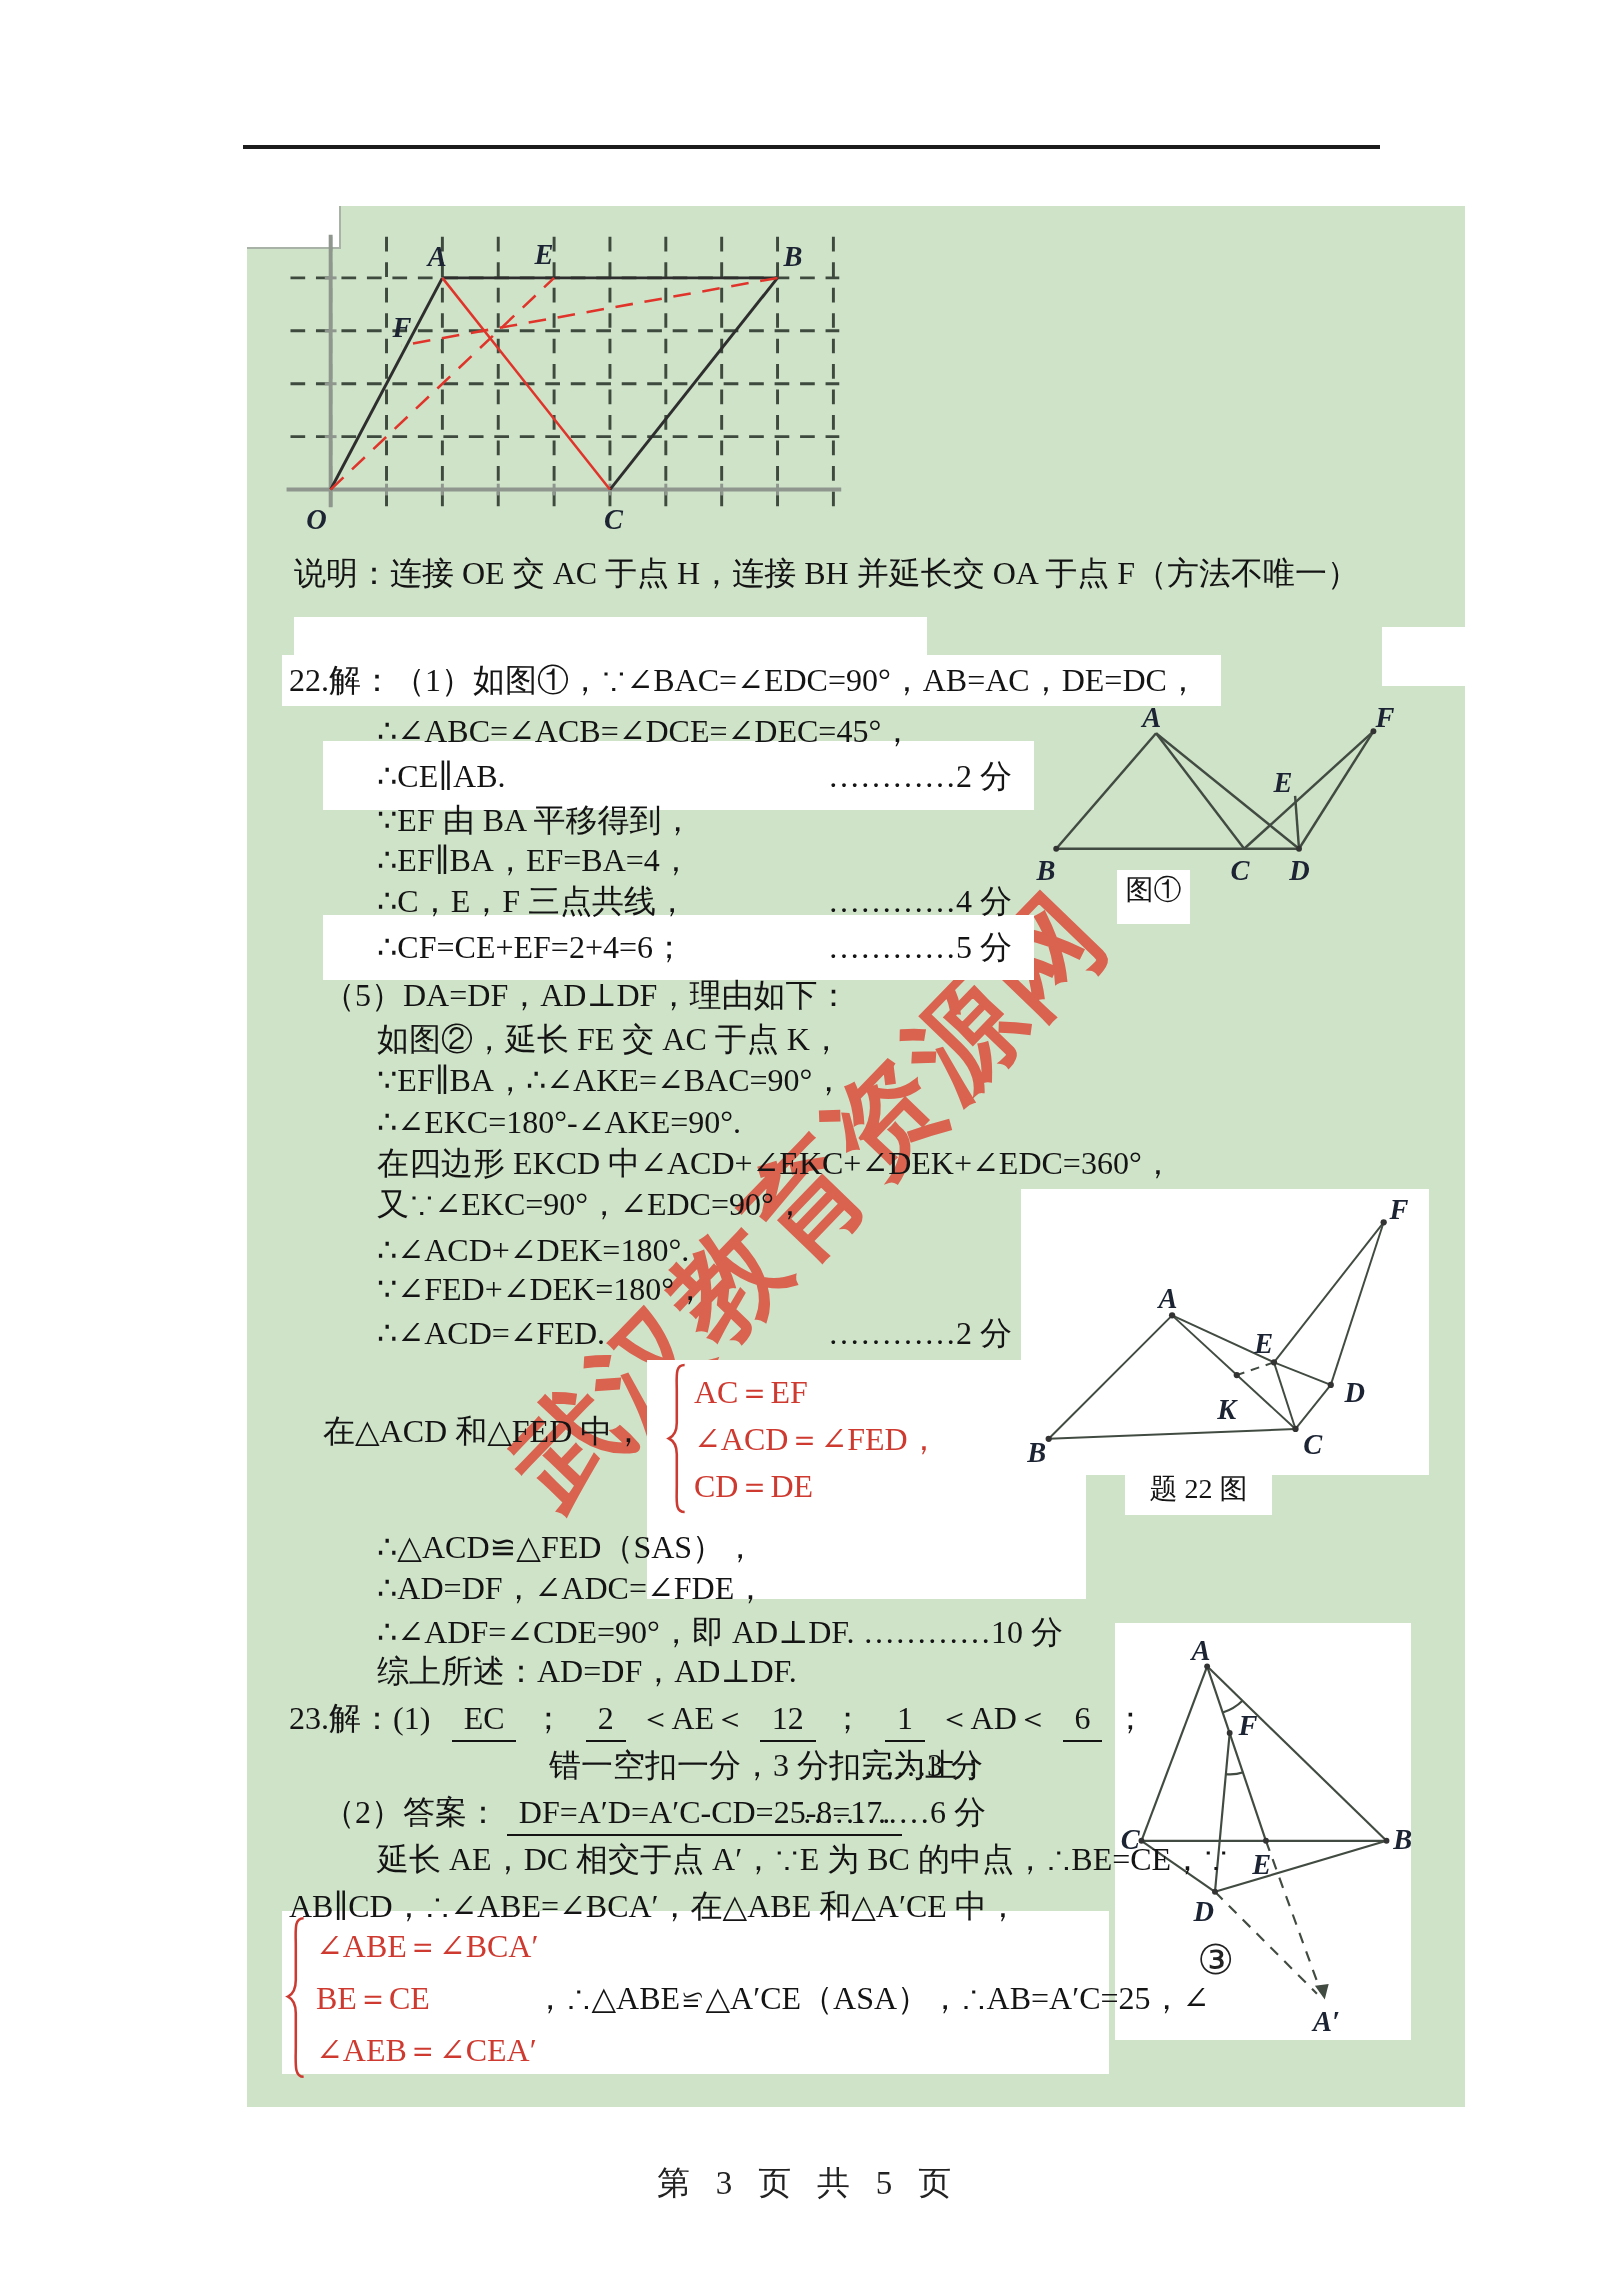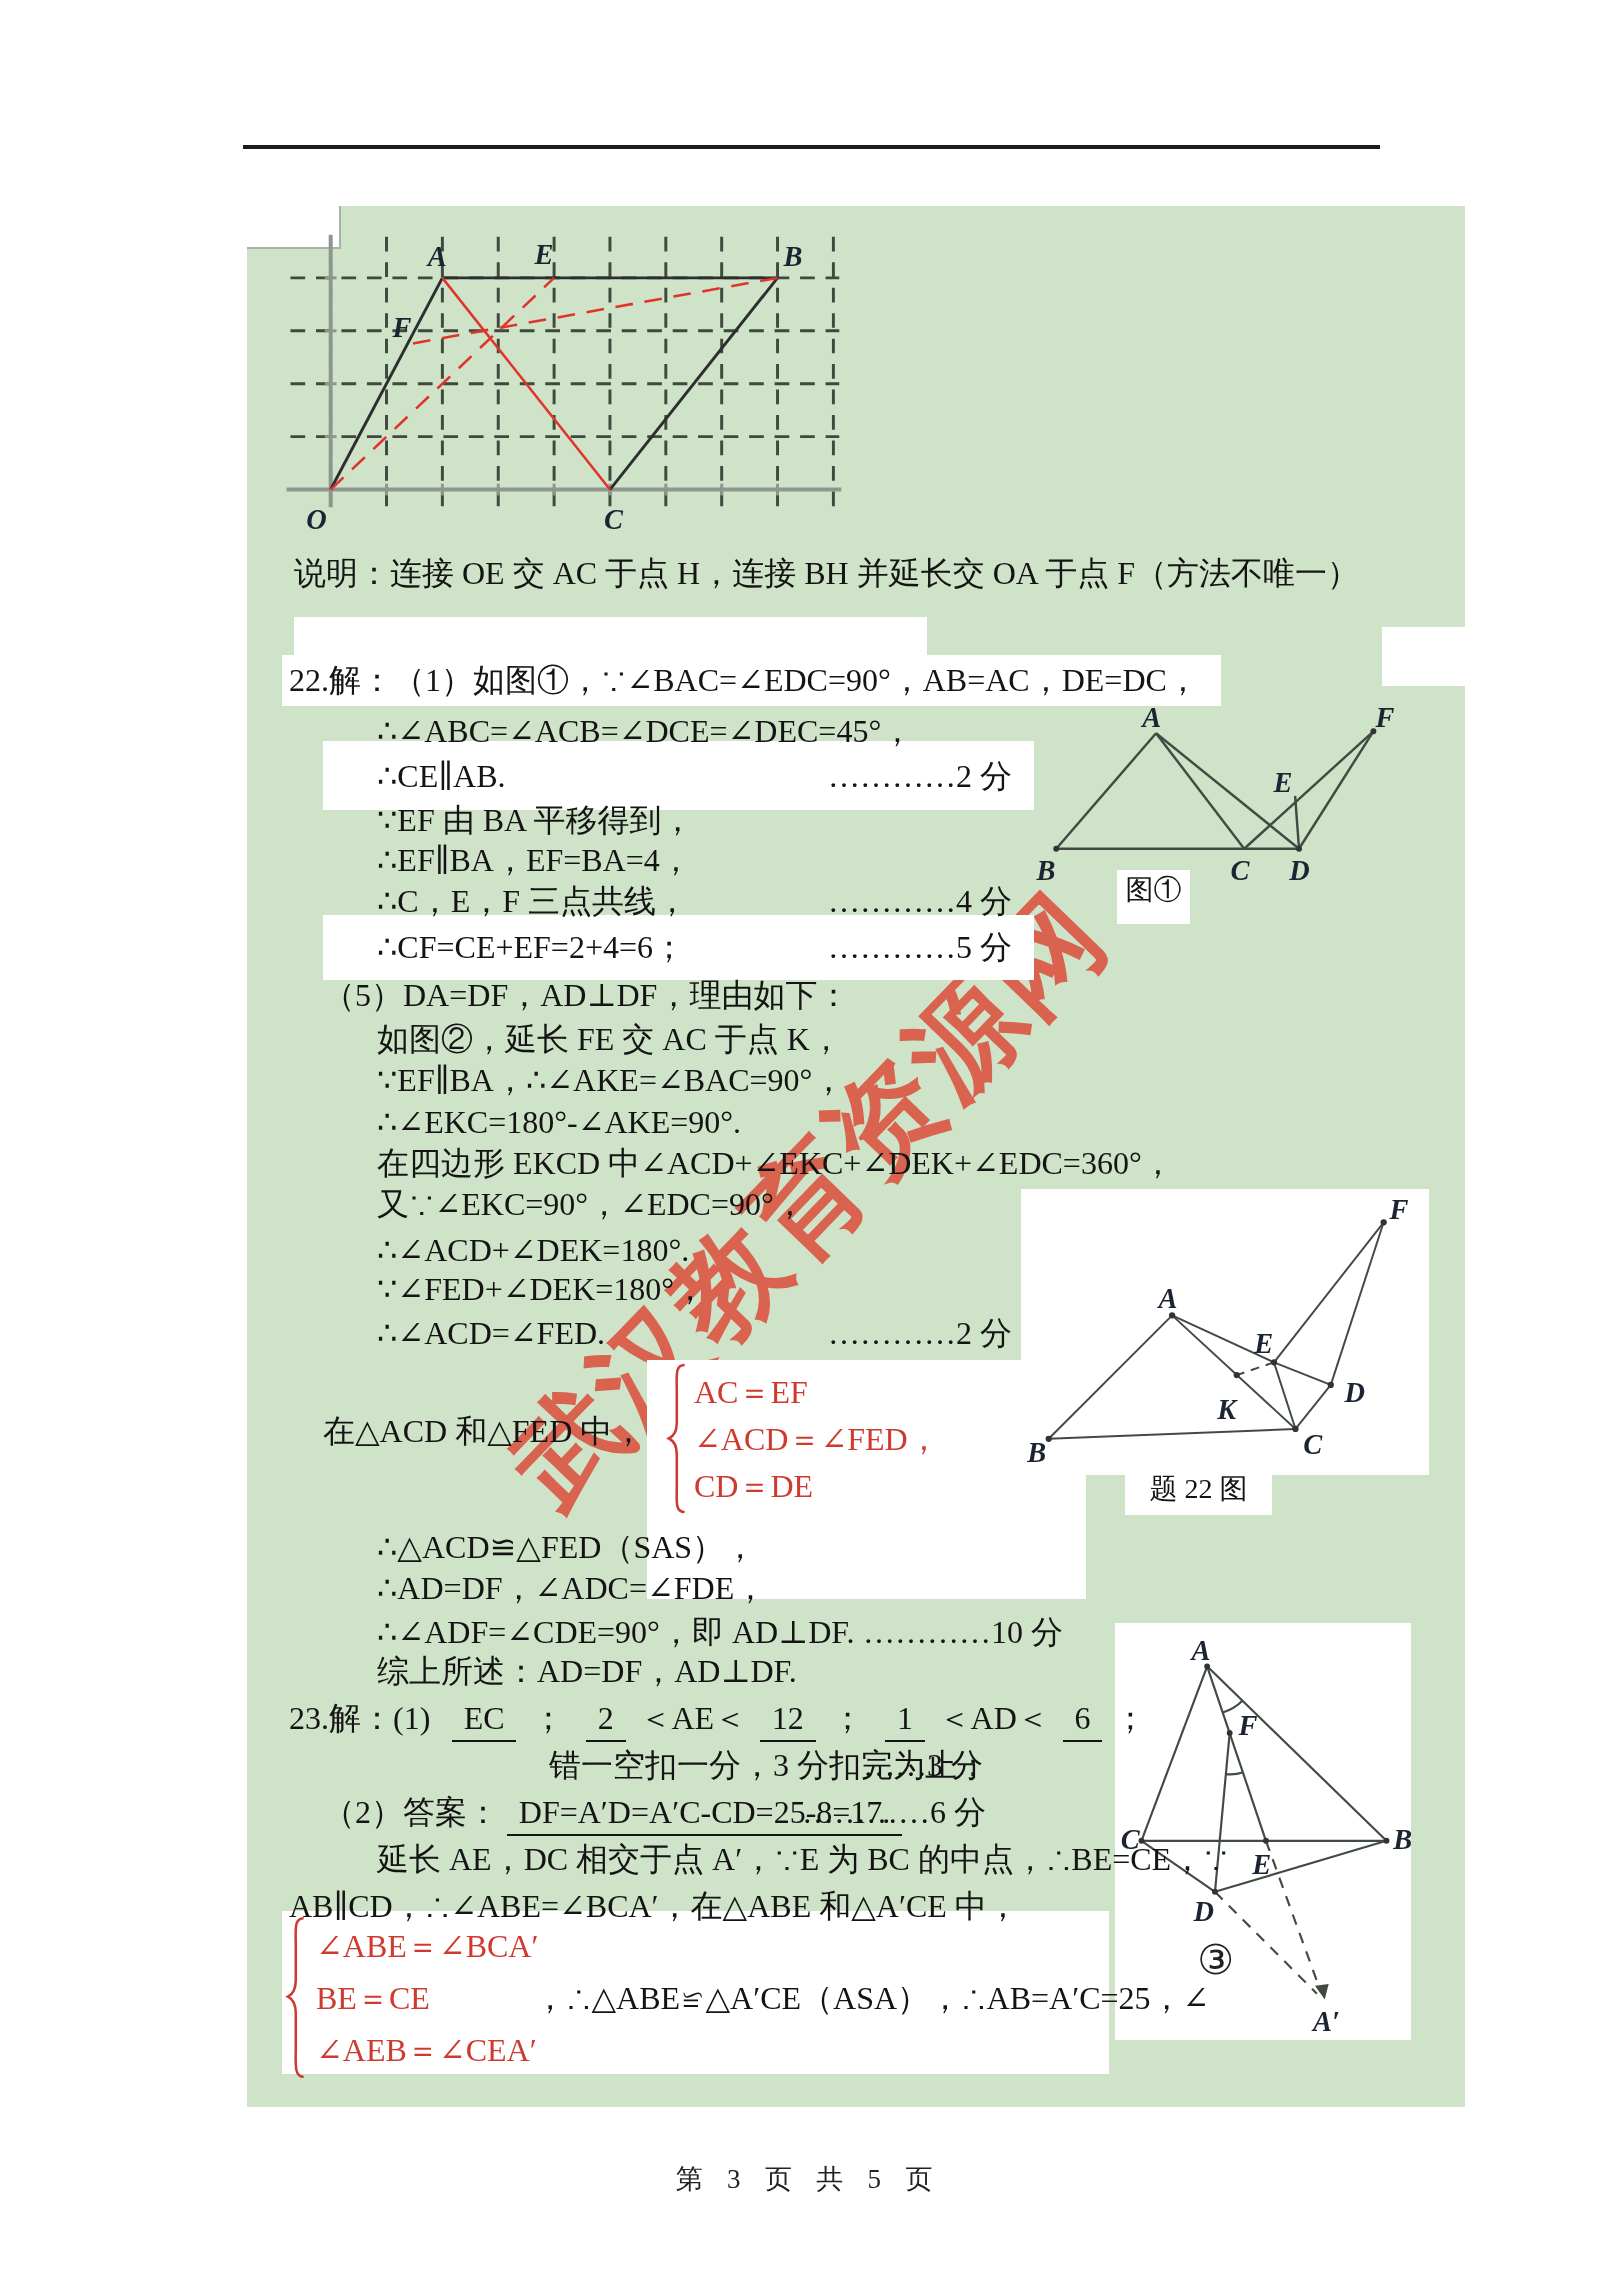--- a/index.html
+++ b/index.html
@@ -16,21 +16,21 @@
   .ln{position:absolute;left:0;width:1619px;font-size:32px;color:#141414;
       white-space:nowrap;line-height:43px;}
   .ln .t{display:inline-block;}
   .ln .s{position:absolute;top:0;}
   .u{border-bottom:2px solid #141414;padding:0 11.8px;display:inline-block;}
   .red{color:#cf3a30;}
   .cap{position:absolute;background:#ffffff;font-size:28px;color:#141414;
        text-align:center;line-height:49px;}
   .badge{font-size:42px;}
   .footer{position:absolute;left:0;top:2161px;width:1617px;text-align:center;
-          font-size:27px;color:#222;letter-spacing:8.8px;}
+          font-size:33px;color:#222;letter-spacing:8.8px;}
   svg{position:absolute;overflow:visible;}
   svg text{font-family:"Liberation Serif","DejaVu Serif",serif;font-style:italic;
            font-weight:bold;font-size:29px;fill:#1c2433;}
   svg text.badge{font-style:normal;font-weight:normal;font-size:42px;fill:#222;}
 </style>
 </head>
 <body>
 
 <div class="page">
 

